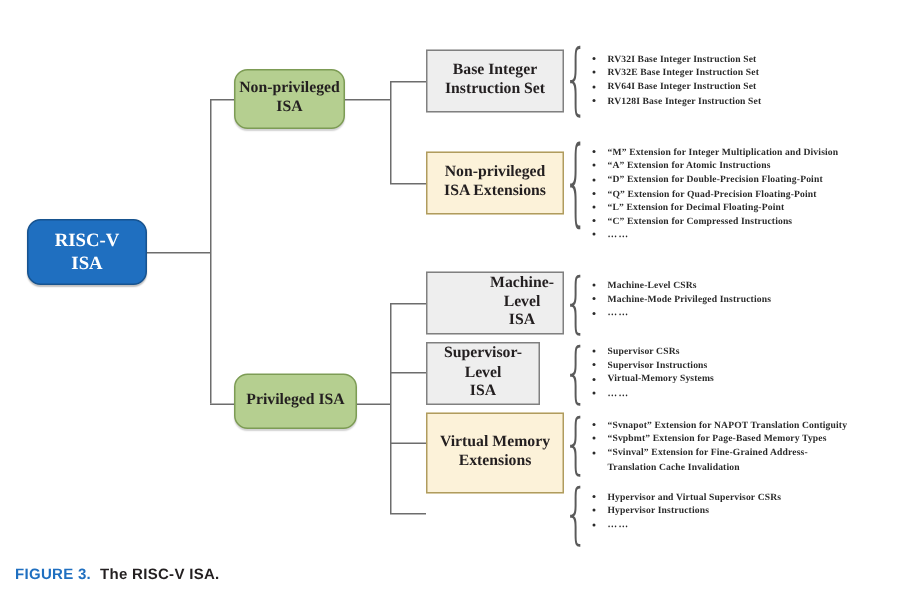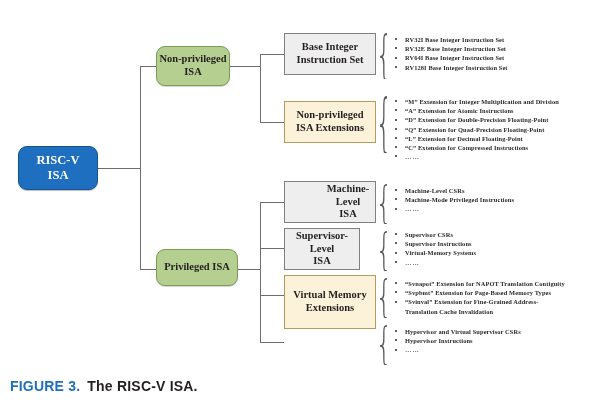--- a/index.html
+++ b/index.html
@@ -40,21 +40,21 @@
   .blist{position:absolute;margin:0;padding:0;list-style:none;}
   .blist li{position:relative;padding-left:13px;font-size:6.4px;
             line-height:9.2px;font-weight:bold;color:#2a2a2a;
             white-space:nowrap;letter-spacing:.1px;}
   .blist li .dot{position:absolute;left:3px;top:3.1px;width:2px;height:2px;
                  background:#2a2a2a;border-radius:50%;}
   .blist li.ell{font-size:6.4px;letter-spacing:1px;}
   .ind{padding-left:13px;}
 
   
-  #caption{position:absolute;left:10px;top:378px;font-size:14px;
+  #caption{position:absolute;left:10px;top:378px;font-size:10px;
            font-weight:bold;font-family:"Liberation Sans",sans-serif;
            letter-spacing:.2px;}
   #caption .num{color:#1f6fc0;}
   #caption .ttl{color:#231f20;}
 </style>
 </head>
 <body>
 
 <div id="figure">
 

